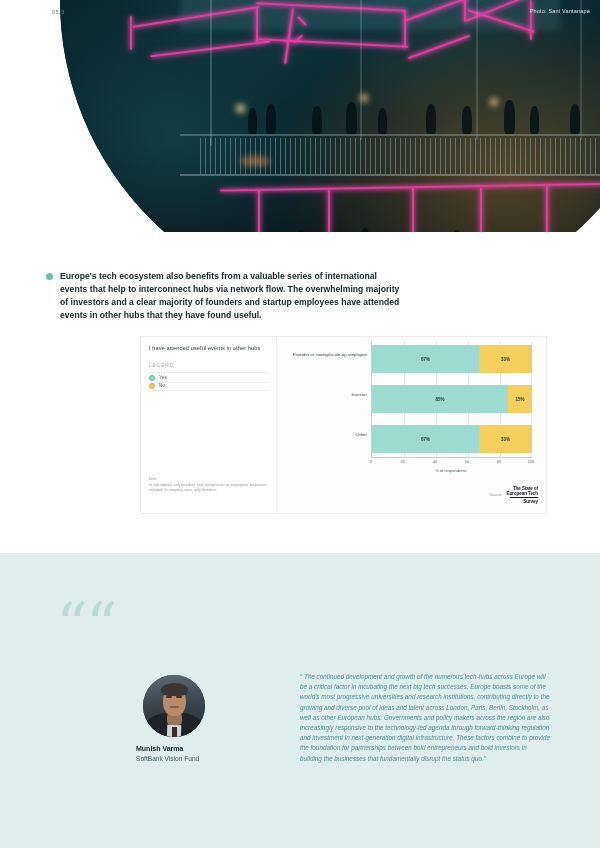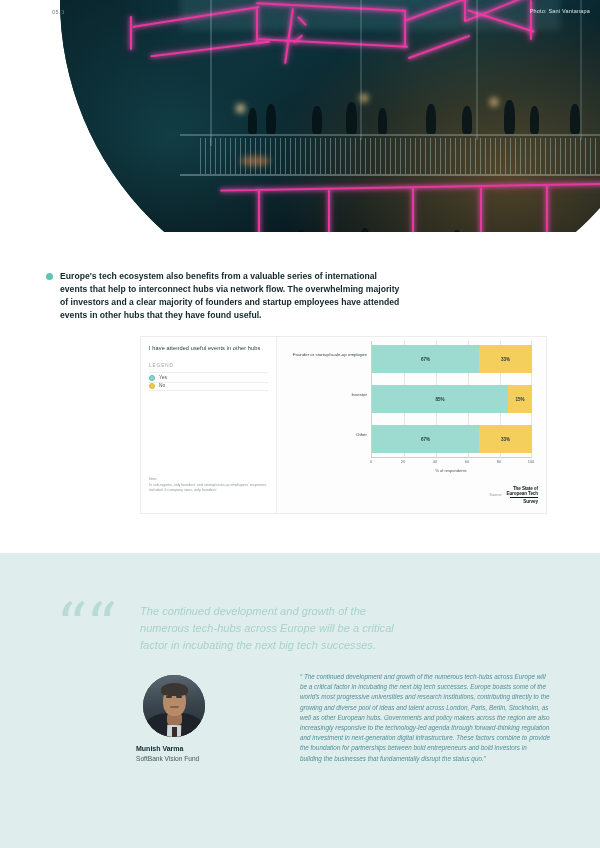--- a/index.html
+++ b/index.html
@@ -336,21 +336,20 @@
         <span>European Tech</span>
         <span class="rule"></span>
         <span>Survey</span>
       </span>
     </div>
   </div>
 </div>
 
 <div class="quote-panel">
   <div class="qmark">““</div>
-  <div class="qbig">The continued development and growth of the numerous tech-hubs across Europe will be a critical factor in incubating the next big tech successes.</div>
 
   <div class="avatar">
     <span class="av-bg"></span>
     <span class="av-suit"></span>
     <span class="av-shirt"></span>
     <span class="av-tie"></span>
     <span class="av-neck"></span>
     <span class="av-face"></span>
     <span class="av-hair"></span>
     <span class="av-b1"></span>

